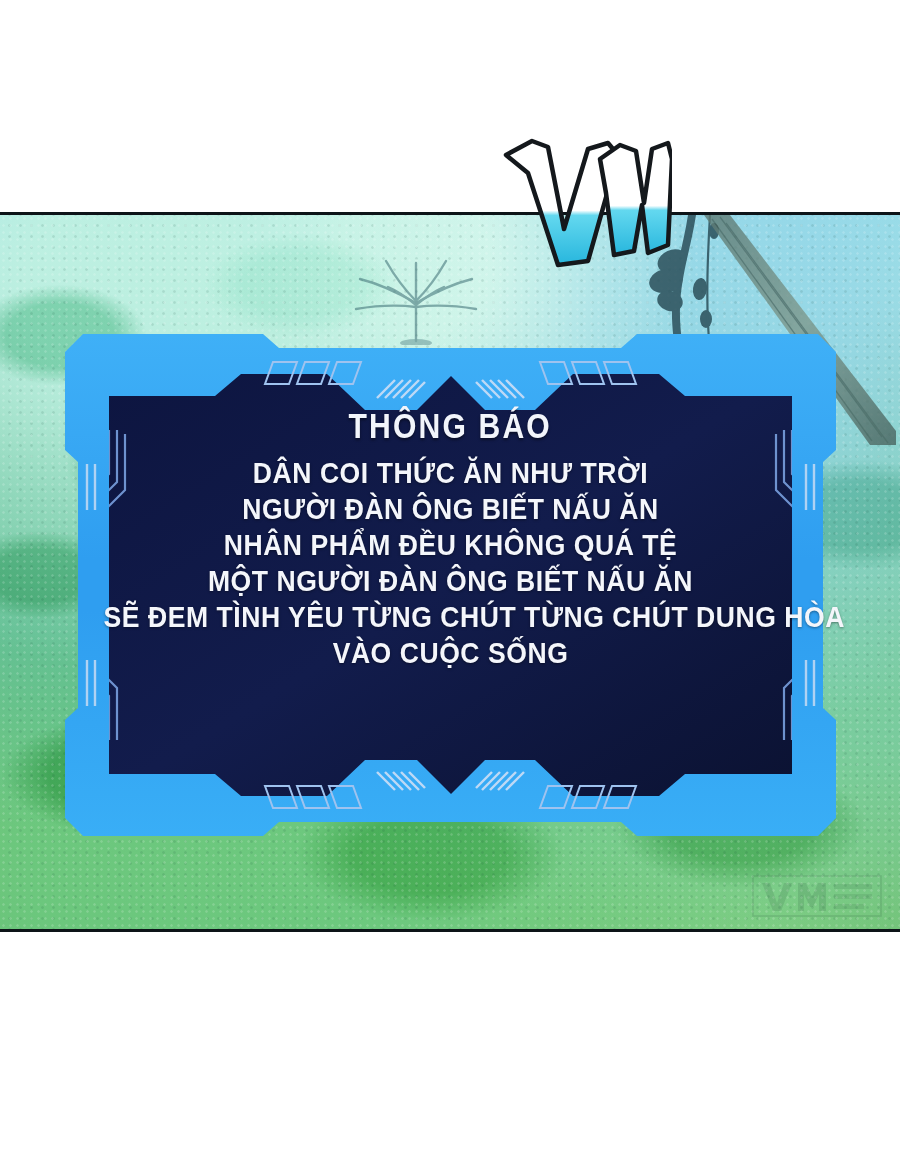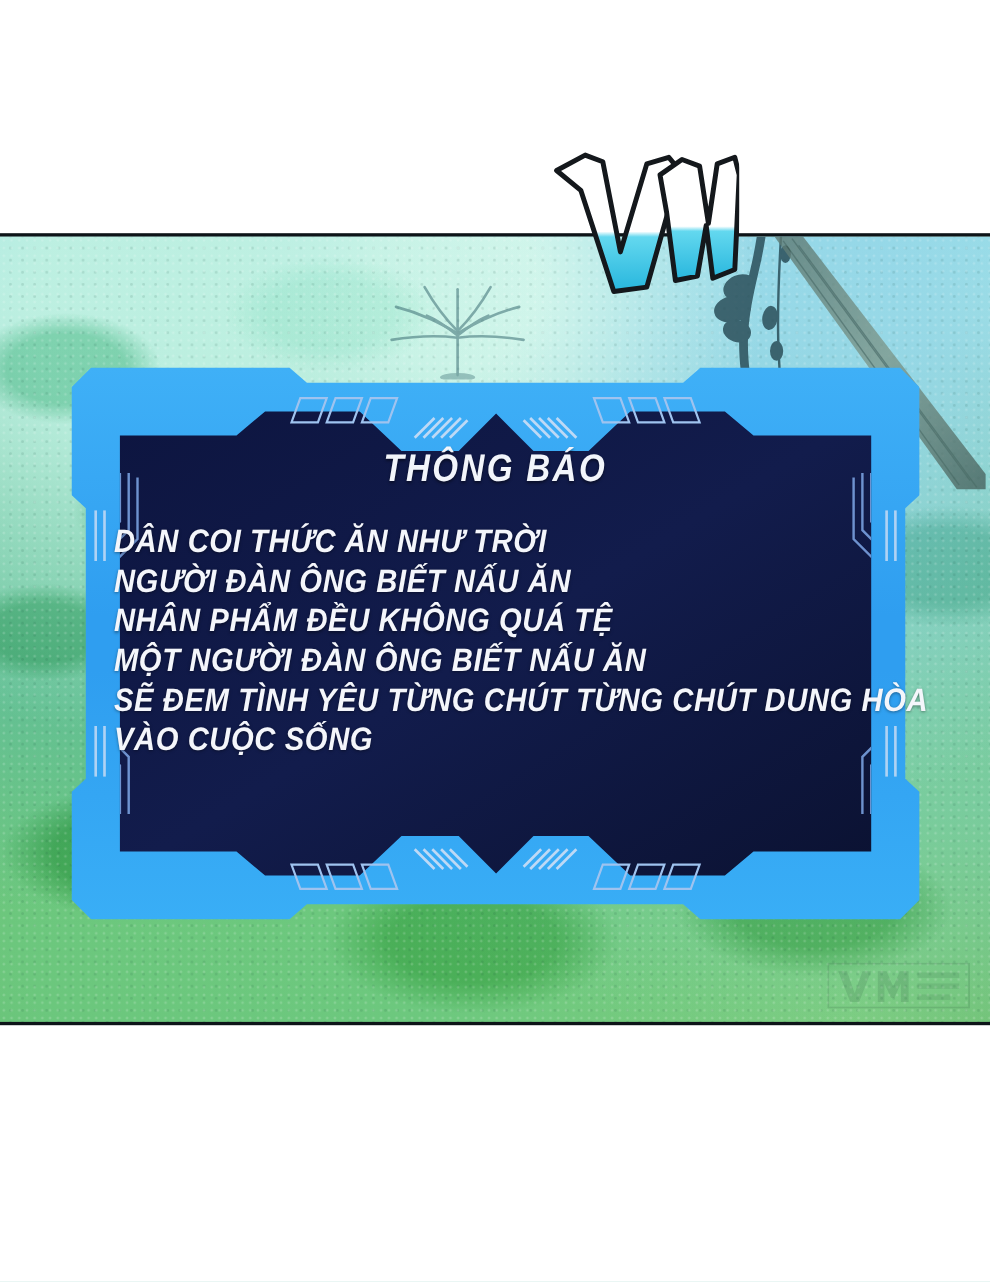--- a/index.html
+++ b/index.html
@@ -20,21 +20,20 @@
 
   .hair-rule { position:absolute; left:0; width:900px; height:3px; background:#0d1418; }
   #rule-top    { top:212px; }
   #rule-bottom { top:929px; }
 
   
   #artwork {
     position:absolute; left:0; top:215px; width:900px; height:715px;
     overflow:hidden;
     background:#7fc9b9;
-    font-style:italic;
   }
   
   #art-base {
     position:absolute; inset:0;
     background:
       radial-gradient(circle at 14% 10%, rgba(190,240,225,.95) 0 10%, rgba(0,0,0,0) 38%),
       radial-gradient(circle at 46% 6%,  rgba(215,248,236,.9) 0 9%,  rgba(0,0,0,0) 34%),
       radial-gradient(circle at 78% 14%, rgba(148,214,232,.85) 0 14%, rgba(0,0,0,0) 46%),
       radial-gradient(ellipse at 8% 46%, rgba(96,190,150,.85) 0 16%, rgba(0,0,0,0) 52%),
       radial-gradient(ellipse at 92% 58%, rgba(120,205,170,.7) 0 18%, rgba(0,0,0,0) 55%),
@@ -105,21 +104,21 @@
     margin-top:74px;
     color:#f2f5fb;
     font-size:35px;
     font-weight:bold;
     letter-spacing:2.5px;
     line-height:1;
     white-space:nowrap;
     transform:scaleX(.86);
     text-shadow:0 2px 3px rgba(0,0,0,.45);
   }
-  #notice-body { margin-top:32px; width:100%; }
+  #notice-body { margin-top:12px; width:100%; text-align:center; }
   .body-line {
     color:#f4f6fb;
     font-size:29.5px;
     font-weight:bold;
     letter-spacing:.6px;
     line-height:36px;
     white-space:nowrap;
     transform:scaleX(.9);
     text-shadow:0 1px 3px rgba(0,0,0,.4);
   }

